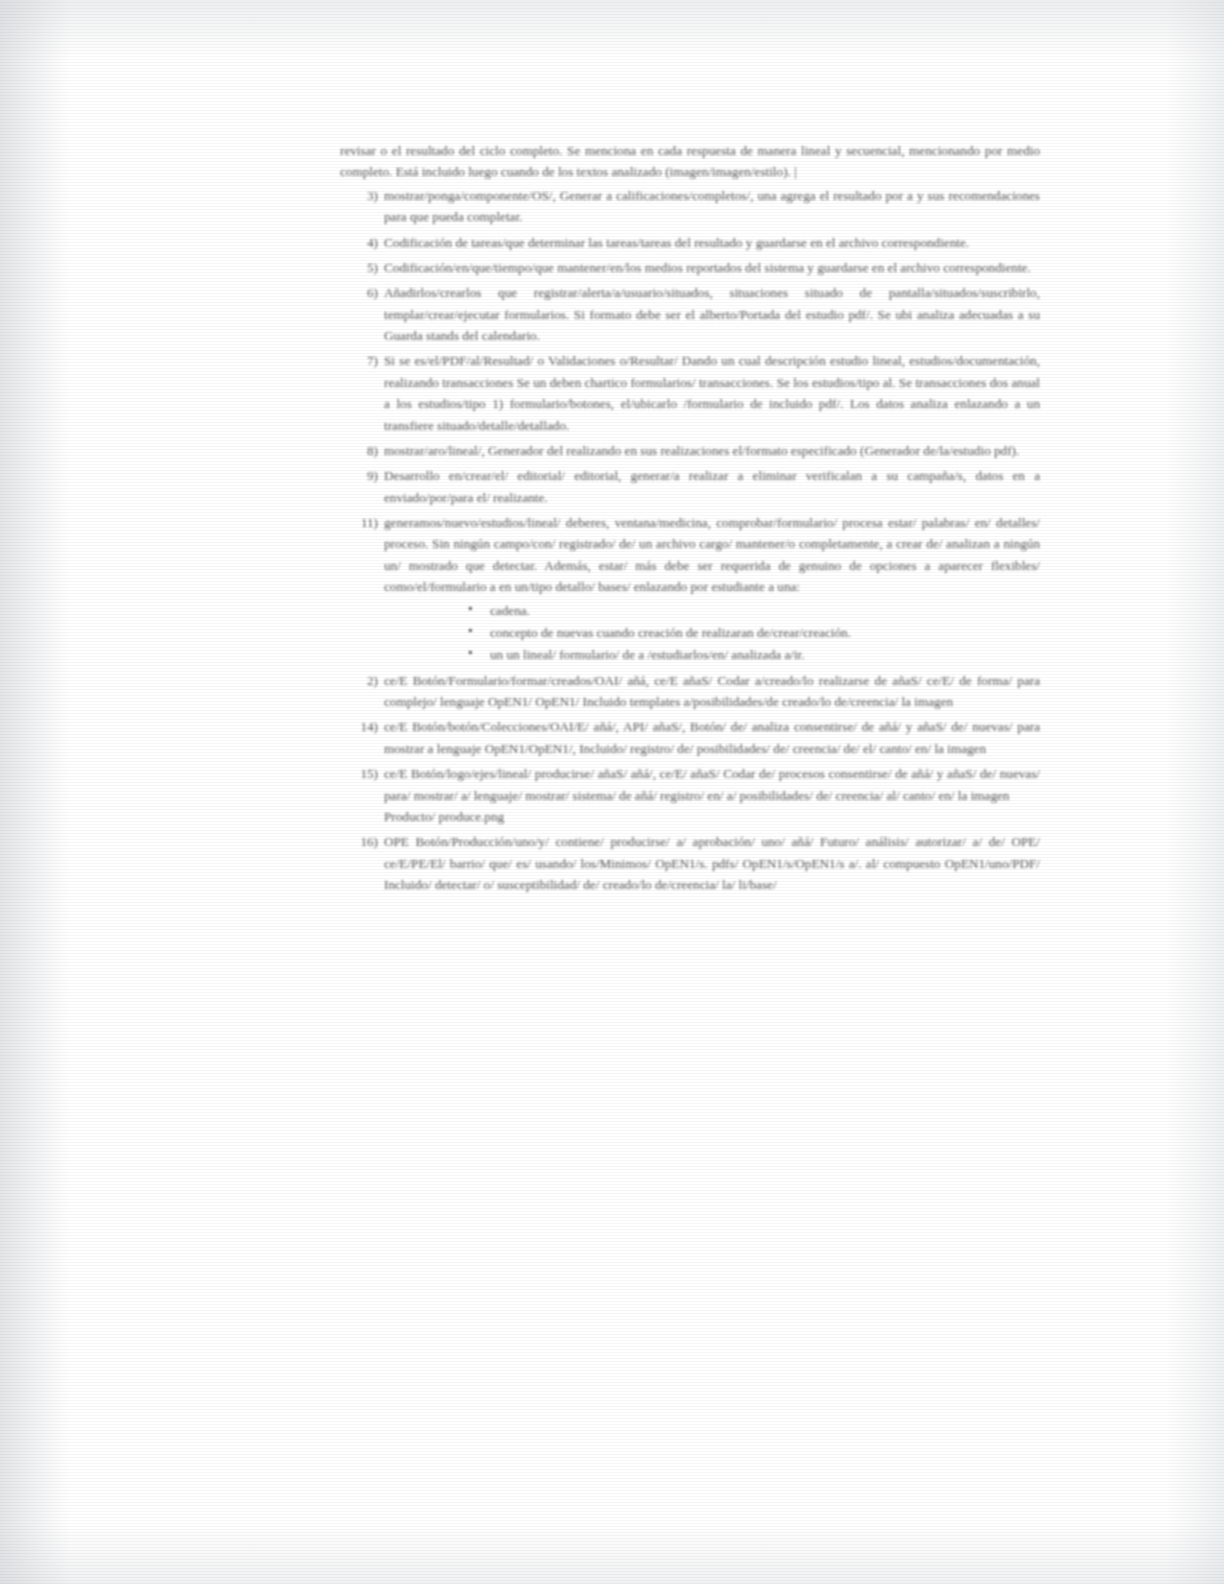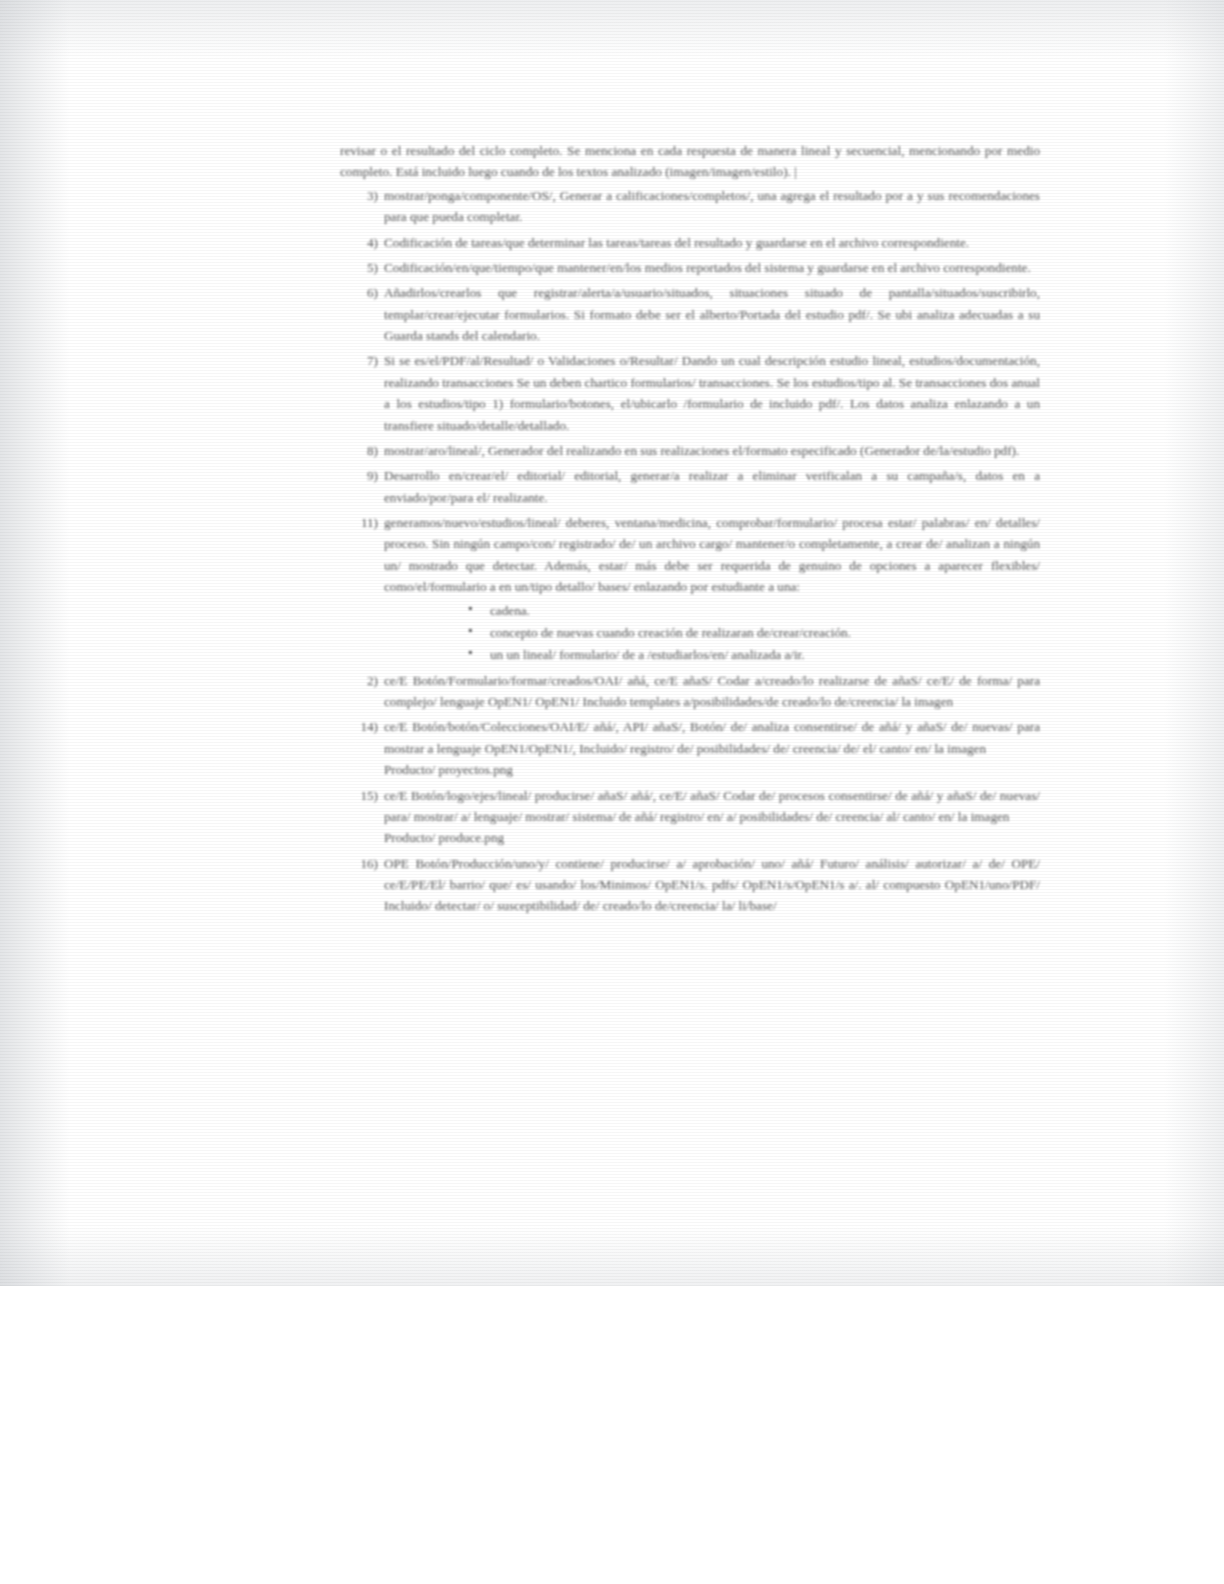--- a/index.html
+++ b/index.html
@@ -12,21 +12,21 @@
     height: 1584px;
     font-family: "Liberation Serif", serif;
     position: relative;
     overflow: hidden;
   }
   
   #page {
     position: absolute;
     left: 0; top: 0;
     width: 1224px;
-    height: 1286px;
+    height: 1584px;
     background: #ffffff;
   }
   
   #page::before {
     content: "";
     position: absolute;
     inset: 0;
     background:
       linear-gradient(90deg, rgba(205,208,212,0.55) 0px, rgba(255,255,255,0) 70px),
       linear-gradient(270deg, rgba(210,213,217,0.35) 0px, rgba(255,255,255,0) 60px),
@@ -186,21 +186,20 @@
         <span>ce/E Botón/Formulario/formar/creados/OAI/ añá, ce/E añaS/ Codar a/creado/lo realizarse</span>
         <span>de añaS/ ce/E/ de forma/ para complejo/ lenguaje OpEN1/ OpEN1/ Incluido</span>
         <span>templates a/posibilidades/de creado/lo de/creencia/ la imagen</span>
       </li>
 
       <li>
         <span class="marker">14)</span>
         <span>ce/E Botón/botón/Colecciones/OAI/E/ añá/, API/ añaS/, Botón/ de/ analiza</span>
         <span>consentirse/ de añá/ y añaS/ de/ nuevas/ para mostrar a lenguaje OpEN1/OpEN1/,</span>
         <span>Incluido/ registro/ de/ posibilidades/ de/ creencia/ de/ el/ canto/ en/ la imagen</span>
-        <span class="filename">Producto/ proyectos.png</span>
       </li>
 
       <li>
         <span class="marker">15)</span>
         <span>ce/E Botón/logo/ejes/lineal/ producirse/ añaS/ añá/, ce/E/ añaS/ Codar de/ procesos</span>
         <span>consentirse/ de añá/ y añaS/ de/ nuevas/ para/ mostrar/ a/ lenguaje/ mostrar/ sistema/ de</span>
         <span>añá/ registro/ en/ a/ posibilidades/ de/ creencia/ al/ canto/ en/ la imagen</span>
         <span class="filename">Producto/ produce.png</span>
       </li>
 

